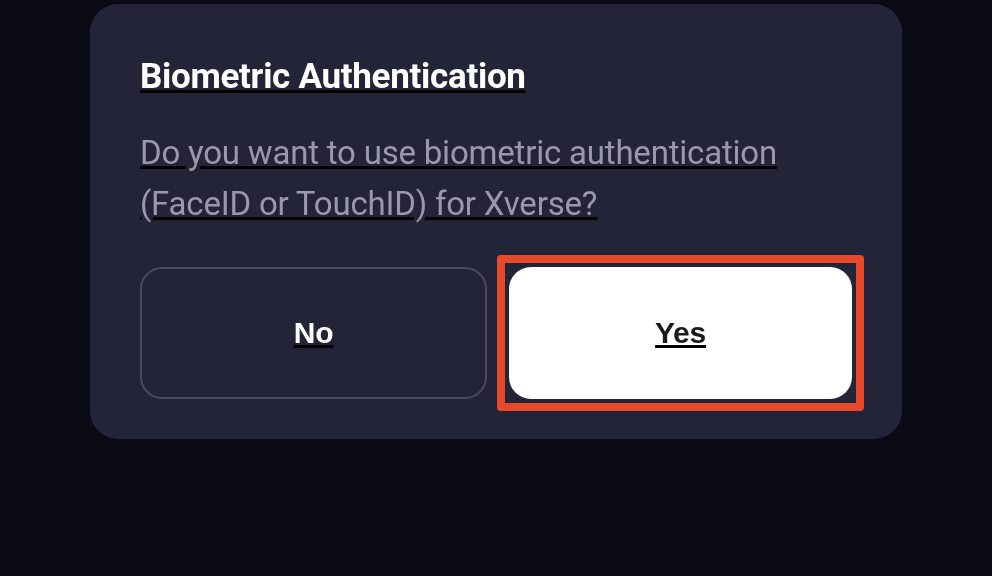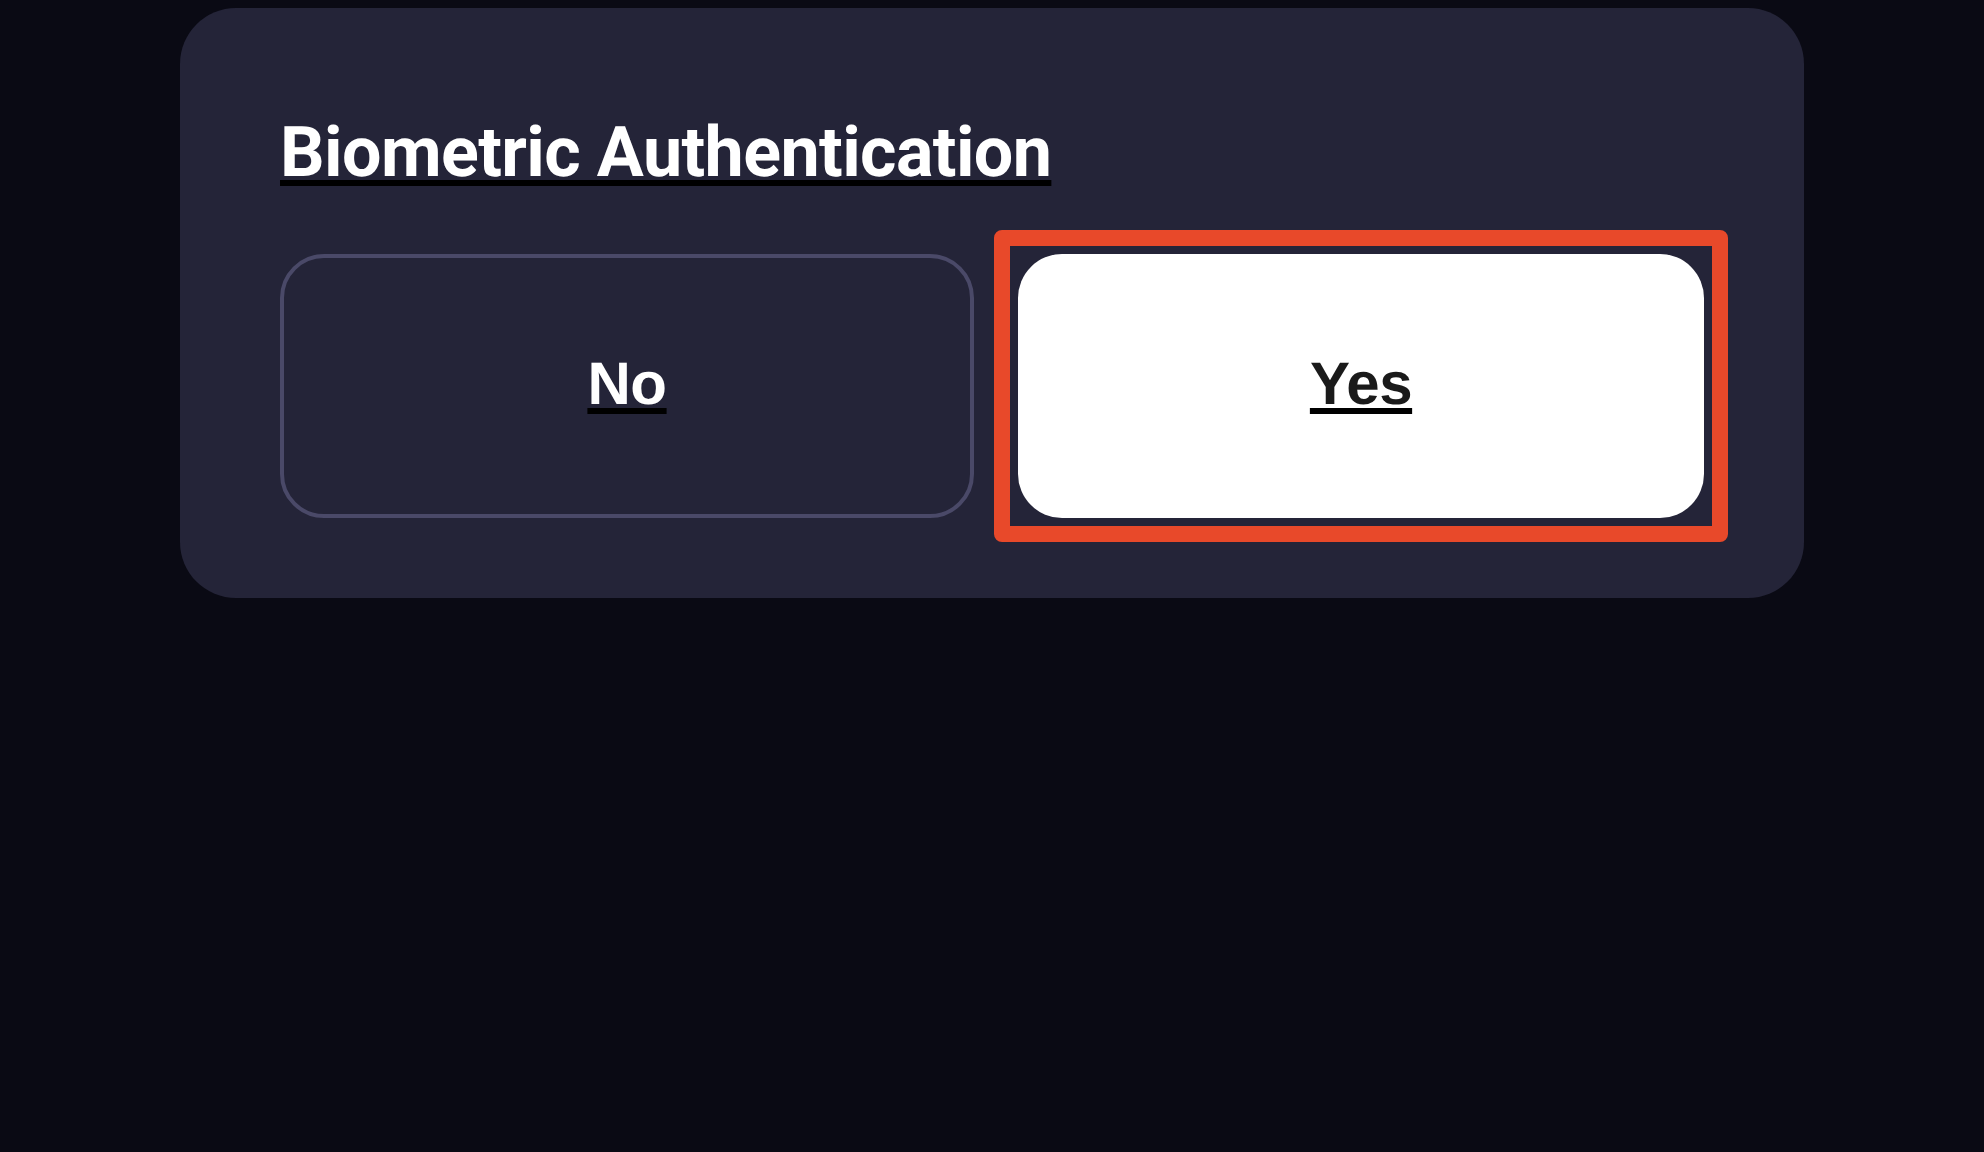--- a/index.html
+++ b/index.html
@@ -76,19 +76,20 @@
     }
     .highlight-wrapper .btn {
       flex: 1;
     }
   </style>
 </head>
 <body>
 
 <div class="dialog">
   <h1 class="dialog-title">Biometric Authentication</h1>
+  <p class="dialog-message">Do you want to use biometric authentication (FaceID or TouchID) for Xverse?</p>
   <div class="button-row">
     <button class="btn btn-no">No</button>
     <div class="highlight-wrapper">
       <button class="btn btn-yes">Yes</button>
     </div>
   </div>
 </div>
 
 </body></html>

